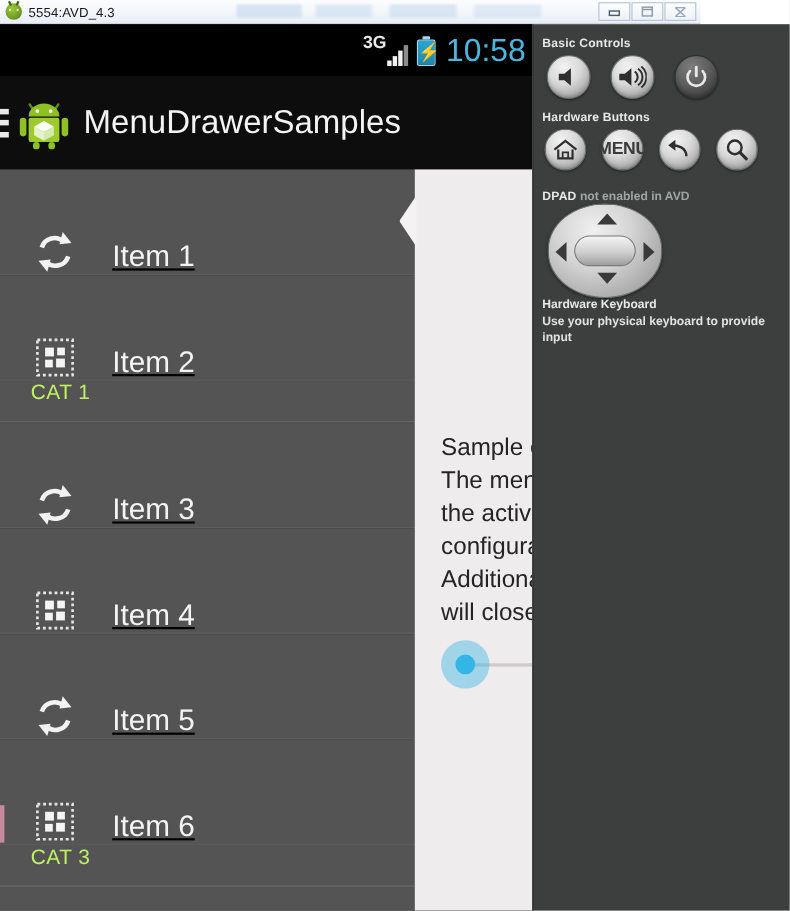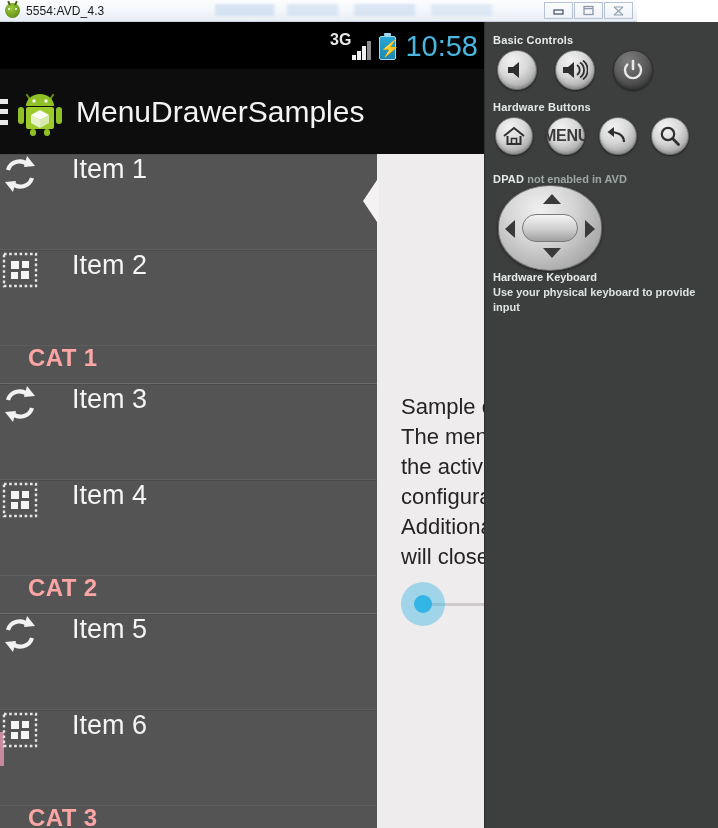--- a/index.html
+++ b/index.html
@@ -129,34 +129,36 @@
   
   .drawer {
     position: absolute; left: 0; top: 132px; width: 377px; height: 674px;
     background: #545454; overflow: hidden;
   }
   .scrollmark {
     position: absolute; left: 0; top: 578px; width: 4px; height: 34px;
     background: #c78a9c;
   }
   .menu-row {
-    height: 96px; display: flex; align-items: flex-start;
+    height: 96px; display: flex; align-items: flex-end;
     border-bottom: 1px solid #5d5d5d;
     box-shadow: inset 0 1px 0 #4c4c4c;
+    padding-left: 30px;
+    text-decoration: underline;
   }
   .menu-row .mi-label {
     font-size: 27px; color: #f4f4f4; margin-left: 32px; white-space: nowrap;
   }
   .cat-row {
     height: 38px; display: flex; align-items: flex-start;
     padding-left: 28px; padding-top: 0px;
     border-bottom: 1px solid #6b6b6b;
   }
   .cat-row .cat-label {
-    font-size: 24px; color: #fca5a5; font-weight: bold; letter-spacing: 0.4px;
+    font-size: 19px; color: #bef264; font-weight: normal; letter-spacing: 0.4px;
     line-height: 24px;
   }
 
   
   .icon-refresh { width: 40px; height: 40px; flex: none; position: relative; }
   
   .icon-grid { width: 40px; height: 40px; flex: none; position: relative; }
 
   
   .content {
@@ -356,23 +358,20 @@
         <div class="menu-row">
           <div class="icon-grid"><svg width="40" height="40" viewBox="0 0 40 40">
   <rect x="4" y="4" width="32" height="32" fill="none" stroke="#e6e6e6" stroke-width="2.4" stroke-dasharray="2.6 2.6"></rect>
   <rect x="11" y="11" width="8" height="8" fill="#f4f4f4"></rect>
   <rect x="22" y="11" width="7" height="7" fill="#f4f4f4"></rect>
   <rect x="11" y="22" width="7" height="7" fill="#f4f4f4"></rect>
   <rect x="21" y="21" width="8" height="8" fill="#f4f4f4"></rect>
 </svg></div>
           <div class="mi-label">Item 4</div>
         </div>
-        <div class="cat-row">
-          <div class="cat-label">CAT 2</div>
-        </div>
         <div class="menu-row">
           <div class="icon-refresh"><svg width="40" height="40" viewBox="0 0 40 40">
   <path d="M8 16 a12 12 0 0 1 20 -5" fill="none" stroke="#f2f2f2" stroke-width="4.2" stroke-linecap="butt"></path>
   <polygon points="27,2 35,12 24,13" fill="#f2f2f2"></polygon>
   <path d="M32 24 a12 12 0 0 1 -20 5" fill="none" stroke="#f2f2f2" stroke-width="4.2" stroke-linecap="butt"></path>
   <polygon points="13,38 5,28 16,27" fill="#f2f2f2"></polygon>
 </svg></div>
           <div class="mi-label">Item 5</div>
         </div>
         <div class="menu-row">

